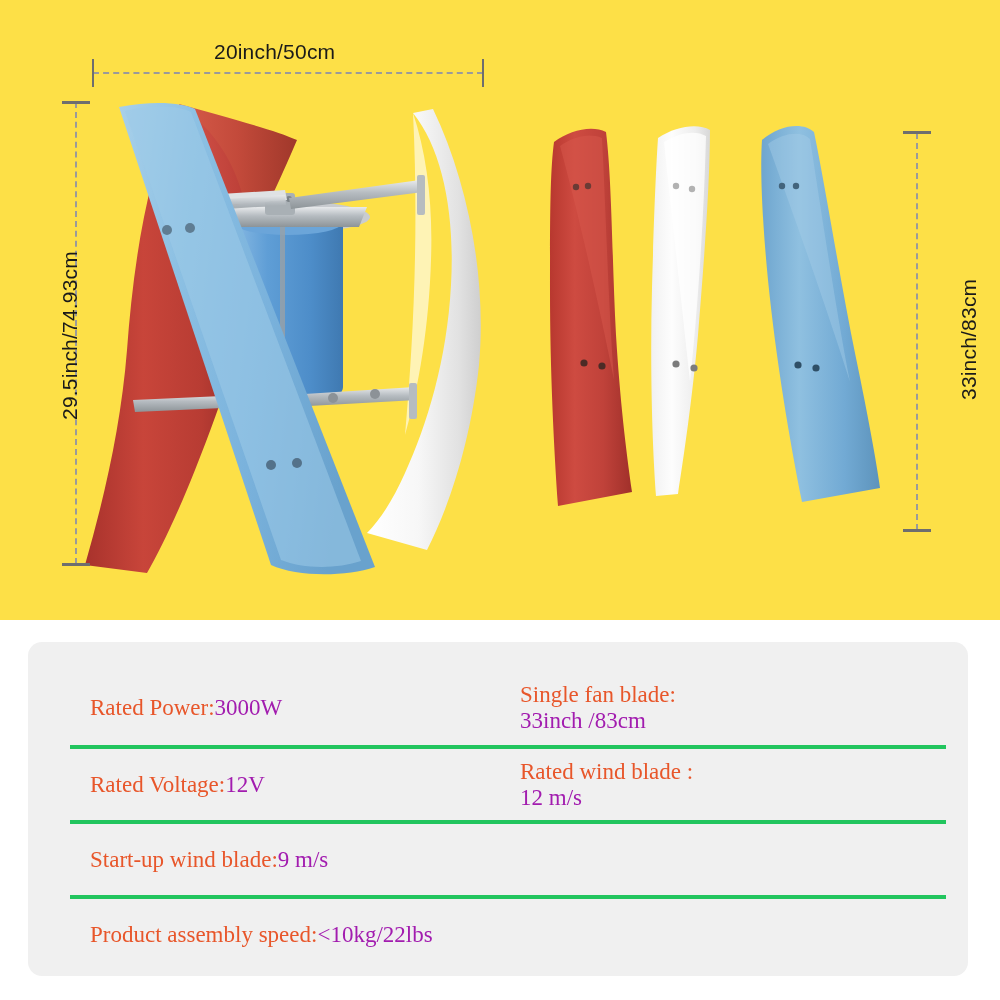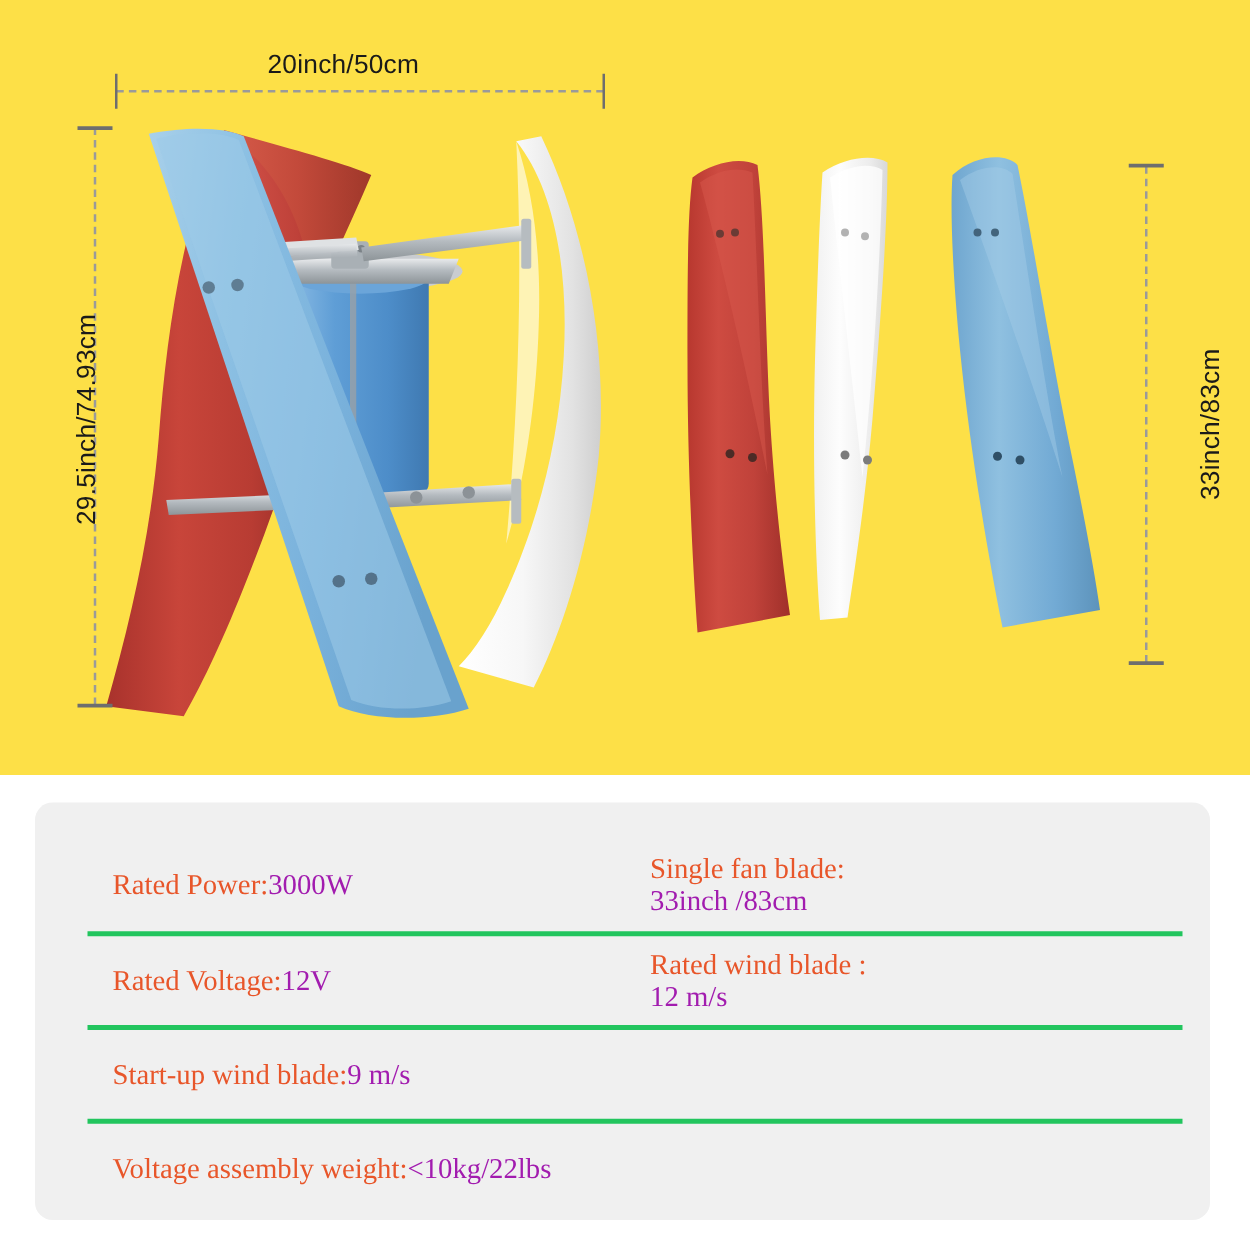--- a/index.html
+++ b/index.html
@@ -280,21 +280,21 @@
 
     <div class="spec-row">
       <div class="spec-cell left">
         <span class="spec-key">Start-up wind blade:</span>
         <span class="spec-val">9 m/s</span>
       </div>
     </div>
 
     <div class="spec-row">
       <div class="spec-cell left">
-        <span class="spec-key">Voltage assembly weight:</span>
+        <span class="spec-key">Product assembly speed:</span>
         <span class="spec-val"> &lt;10kg/22lbs</span>
       </div>
       <div class="spec-cell right">
         <span class="spec-key"></span>
         <span class="spec-val"></span>
       </div>
     </div>
 
   </div>
 </div>

